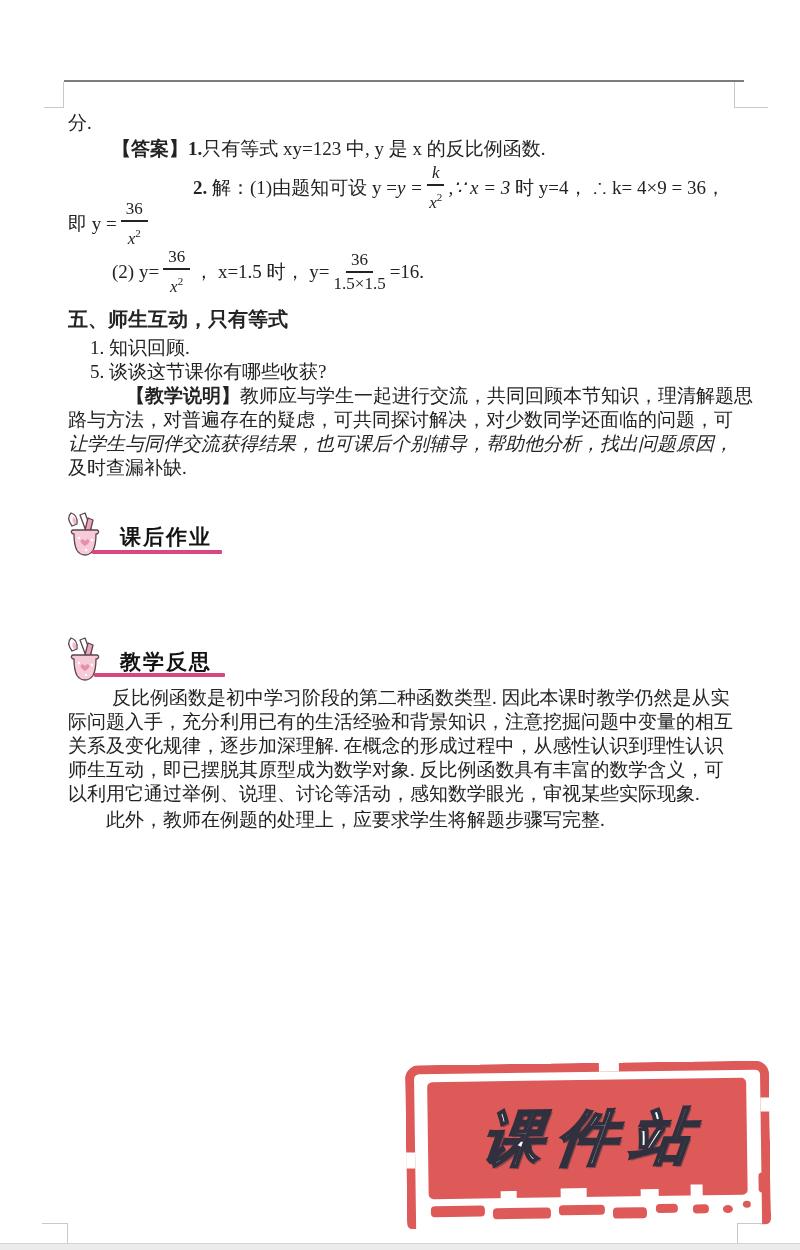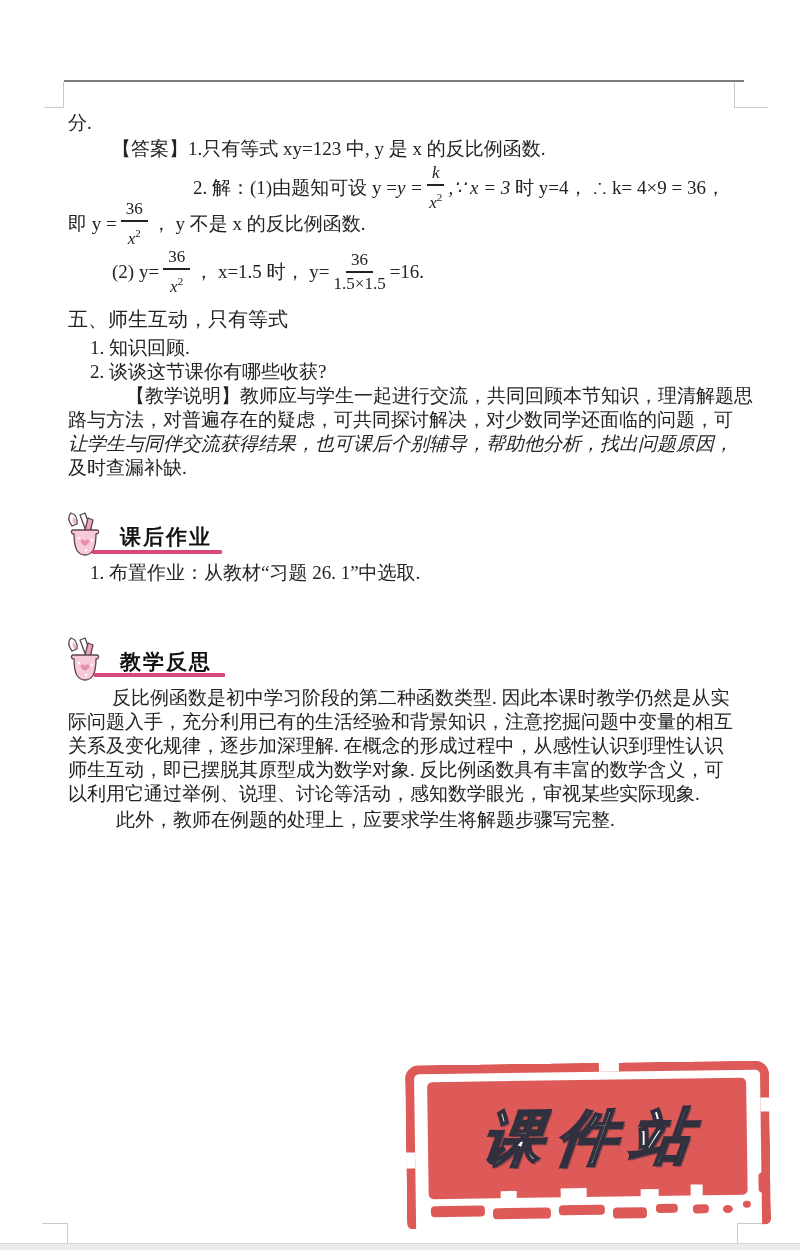--- a/index.html
+++ b/index.html
@@ -18,21 +18,21 @@
   .topline{position:absolute;left:64px;top:80px;width:680px;height:2px;background:var(--dk-line);}
   .mark{position:absolute;}
   .mark-tl{left:44px;top:82px;width:20px;height:26px;border-right:1px solid var(--lt-mark);border-bottom:1px solid var(--lt-mark);}
   .mark-tr{left:734px;top:82px;width:34px;height:26px;border-left:1px solid var(--lt-mark);border-bottom:1px solid var(--lt-mark);}
   .mark-bl{left:42px;top:1223px;width:26px;height:20px;border-right:1px solid var(--lt-mark);border-top:1px solid var(--lt-mark);}
   .mark-br{left:737px;top:1223px;width:29px;height:20px;border-left:1px solid var(--lt-mark);border-top:1px solid var(--lt-mark);}
   .gutter{position:absolute;left:0;top:1243px;width:800px;height:7px;background:#ecebeb;border-top:1px solid #d6d4d4;}
 
   
   .tl{position:absolute;white-space:nowrap;font-size:19px;line-height:24px;color:var(--ink);}
-  .b{font-weight:normal;}
+  .b{font-weight:bold;}
   .mathline{display:flex;align-items:center;height:48px;}
   .mi{font-style:italic;font-family:"Liberation Serif","DejaVu Serif",serif;}
   .frac{display:inline-flex;flex-direction:column;align-items:center;vertical-align:middle;margin:0 4px;font-size:17px;line-height:20px;}
   .frac .num{padding:0 5px 1px;border-bottom:2px solid var(--ink);}
   .frac .den{padding-top:1px;}
   sup{font-size:11px;}
 
   
   .badge-label{position:absolute;font-family:"Liberation Sans","DejaVu Sans",sans-serif;font-weight:bold;font-size:21px;letter-spacing:2px;color:#141414;white-space:nowrap;}
   .badge-underline{position:absolute;height:4px;background:var(--pink);border-radius:1px;}
@@ -70,40 +70,39 @@
       </span>
     <span class="mi">,∵ x = 3</span>&nbsp;<span>时 y=4， ∴ k= 4×9 = 36，</span>
   </div>
 
   <div class="tl mathline" style="left:68px;top:200px;">
     <span>即 y =</span>
     <span class="frac">
         <span class="num">36</span>
         <span class="den"><span class="mi">x</span><sup>2</sup></span>
       </span>
-    <span>， y 不是 x 的反比例函数.</span>
   </div>
 
   <div class="tl mathline" style="left:112px;top:248px;">
     <span>(2) y=</span>
     <span class="frac">
         <span class="num">36</span>
         <span class="den"><span class="mi">x</span><sup>2</sup></span>
       </span>
     <span>， x=1.5 时， y=</span>
     <span class="frac">
         <span class="num">36</span>
         <span class="den">1.5×1.5</span>
       </span>
     <span>=16.</span>
   </div>
 
   <div class="tl b" style="left:68px;top:307px;font-size:20px;">五、师生互动，只有等式</div>
   <div class="tl" style="left:90px;top:336px;">1. 知识回顾.</div>
-  <div class="tl" style="left:90px;top:360px;">2. 谈谈这节课你有哪些收获?</div>
+  <div class="tl" style="left:90px;top:360px;">5. 谈谈这节课你有哪些收获?</div>
 
   <div class="tl" style="left:112px;top:384px;margin-left:14px;"><span class="b">【教学说明】</span><span>教师应与学生一起进行交流，共同回顾本节知识，理清解题思</span></div>
   <div class="tl" style="left:68px;top:408px;">路与方法，对普遍存在的疑虑，可共同探讨解决，对少数同学还面临的问题，可</div>
   <div class="tl" style="left:68px;top:432px;font-style:italic;">让学生与同伴交流获得结果，也可课后个别辅导，帮助他分析，找出问题原因，</div>
   <div class="tl" style="left:68px;top:456px;">及时查漏补缺.</div>
 
   <svg class="cup" style="left:62px;top:511px;" viewBox="0 0 40 46">
     <g stroke="#5d434c" stroke-width="1.3" stroke-linejoin="round">
       <path d="M7 15 Q1 7 6 2 Q13 4 12 13 Z" fill="#ffffff"></path>
       <path d="M9 13 Q6 9 8.5 6 Q12 8 11 13 Z" fill="#f2b7c9" stroke="none"></path>
@@ -111,21 +110,20 @@
       <path d="M23 7 L28 9 L25 21 L20 19 Z" fill="#eda7bd"></path>
       <path d="M8 19 L32 19 Q34 19.5 33.5 21.5 Q33 23 31 23 Q31 34 28 39.5 Q25 44 20 44 Q15 44 12 39.5 Q9 34 9 23 Q7 23 6.5 21.5 Q6 19.5 8 19 Z" fill="#f6cbd7"></path>
       <path d="M20 30 q-2 -3 -4 -1 q-2 2 4 6 q6 -4 4 -6 q-2 -2 -4 1 Z" fill="#e78fae" stroke="none"></path>
       <circle cx="14" cy="27" r="1.3" fill="#ffffff" stroke="none"></circle>
       <circle cx="27" cy="29" r="1.3" fill="#ffffff" stroke="none"></circle>
       <circle cx="21" cy="39" r="1.2" fill="#ffffff" stroke="none"></circle>
     </g>
   </svg>
   <div class="badge-label" style="left:120px;top:523px;">课后作业</div>
   <div class="badge-underline" style="left:92px;top:550px;width:130px;"></div>
-  <div class="tl" style="left:90px;top:561px;">1. 布置作业：从教材“习题 26. 1”中选取.</div>
 
   <svg class="cup" style="left:62px;top:636px;" viewBox="0 0 40 46">
     <g stroke="#5d434c" stroke-width="1.3" stroke-linejoin="round">
       <path d="M7 15 Q1 7 6 2 Q13 4 12 13 Z" fill="#ffffff"></path>
       <path d="M9 13 Q6 9 8.5 6 Q12 8 11 13 Z" fill="#f2b7c9" stroke="none"></path>
       <path d="M15 4 L20 2 L26 18 L21 20 Z" fill="#ffffff"></path>
       <path d="M23 7 L28 9 L25 21 L20 19 Z" fill="#eda7bd"></path>
       <path d="M8 19 L32 19 Q34 19.5 33.5 21.5 Q33 23 31 23 Q31 34 28 39.5 Q25 44 20 44 Q15 44 12 39.5 Q9 34 9 23 Q7 23 6.5 21.5 Q6 19.5 8 19 Z" fill="#f6cbd7"></path>
       <path d="M20 30 q-2 -3 -4 -1 q-2 2 4 6 q6 -4 4 -6 q-2 -2 -4 1 Z" fill="#e78fae" stroke="none"></path>
       <circle cx="14" cy="27" r="1.3" fill="#ffffff" stroke="none"></circle>
@@ -134,21 +132,21 @@
     </g>
   </svg>
   <div class="badge-label" style="left:120px;top:648px;">教学反思</div>
   <div class="badge-underline" style="left:94px;top:673px;width:131px;"></div>
 
   <div class="tl" style="left:112px;top:686px;">反比例函数是初中学习阶段的第二种函数类型. 因此本课时教学仍然是从实</div>
   <div class="tl" style="left:68px;top:710px;">际问题入手，充分利用已有的生活经验和背景知识，注意挖掘问题中变量的相互</div>
   <div class="tl" style="left:68px;top:734px;">关系及变化规律，逐步加深理解. 在概念的形成过程中，从感性认识到理性认识</div>
   <div class="tl" style="left:68px;top:758px;">师生互动，即已摆脱其原型成为数学对象. 反比例函数具有丰富的数学含义，可</div>
   <div class="tl" style="left:68px;top:782px;">以利用它通过举例、说理、讨论等活动，感知数学眼光，审视某些实际现象.</div>
-  <div class="tl" style="left:106px;top:808px;margin-left:10px;">此外，教师在例题的处理上，应要求学生将解题步骤写完整.</div>
+  <div class="tl" style="left:106px;top:808px;">此外，教师在例题的处理上，应要求学生将解题步骤写完整.</div>
 
   <div class="stamp">
     <div class="stamp-frame"></div>
     <div class="stamp-inner">
       <span class="stamp-text">课件站</span>
     </div>
 
     <div class="sd" style="left:24px;top:141px;width:54px;height:11px;"></div>
     <div class="sd" style="left:86px;top:144px;width:58px;height:11px;"></div>
     <div class="sd" style="left:152px;top:142px;width:46px;height:10px;"></div>

